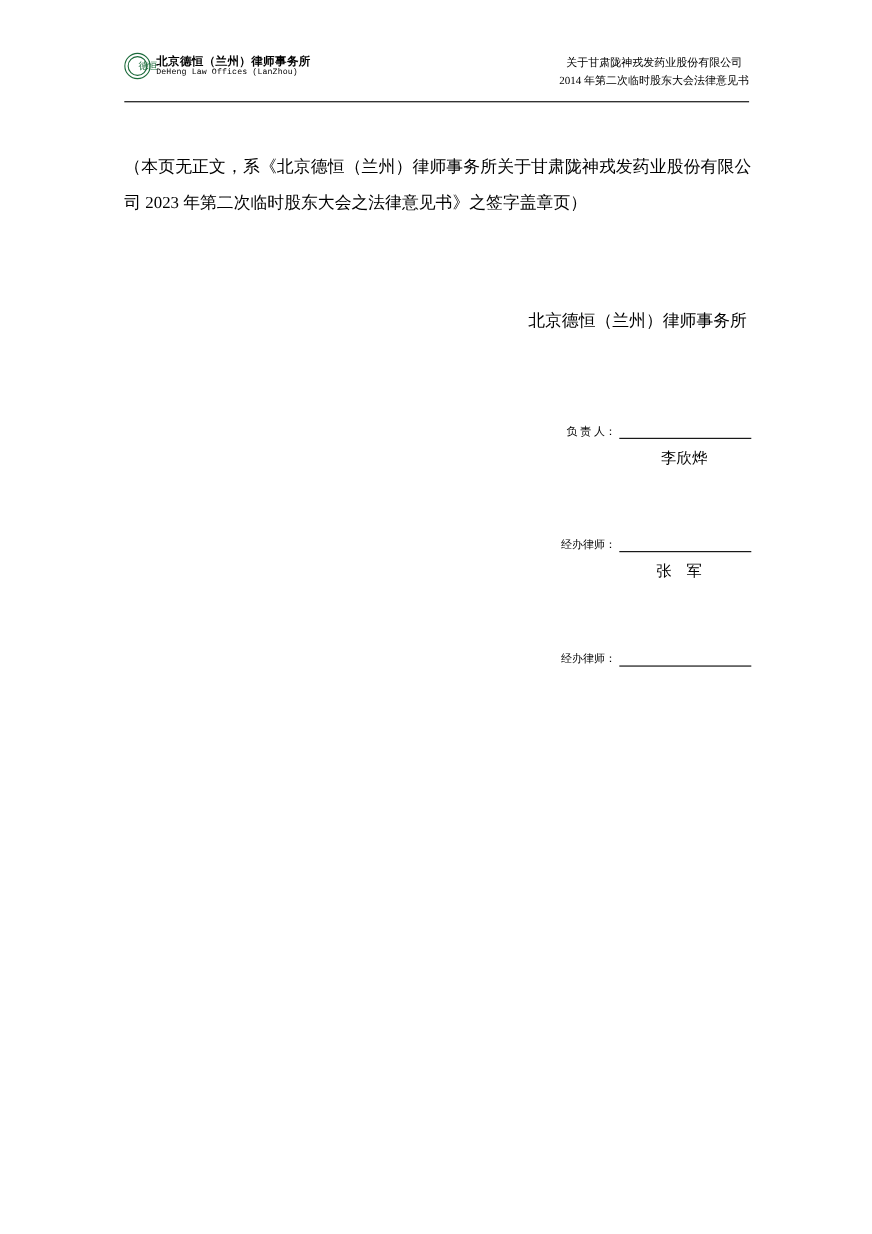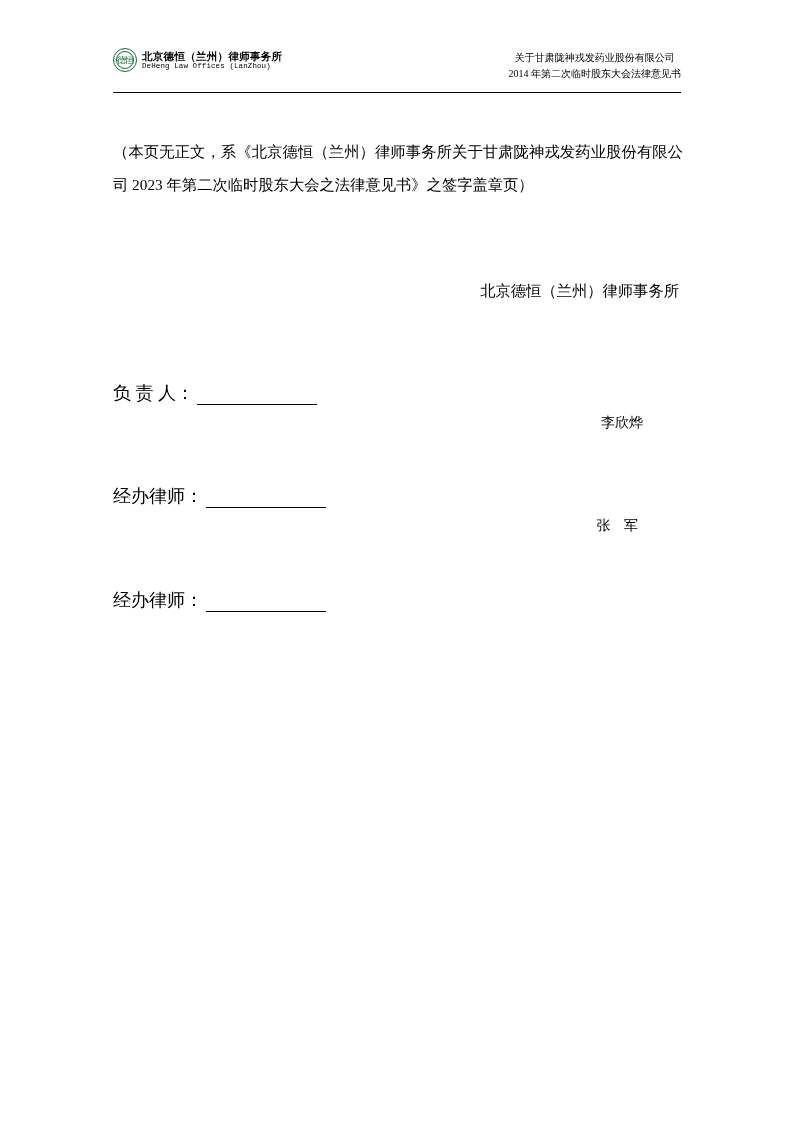--- a/index.html
+++ b/index.html
@@ -57,23 +57,23 @@
     position: absolute;
     left: 3px; top: 3px;
     width: 18px; height: 18px;
     border: 1px solid #1b6a3a;
     border-radius: 50%;
     box-sizing: border-box;
   }
   .logo-mark .glyph {
     position: absolute;
     left: 0; top: 0;
-    width: 20px; height: 24px;
+    width: 42px; height: 24px;
     line-height: 24px;
-    text-align: right;
+    text-align: center;
     font-size: 9px;
     color: #1b6a3a;
     font-family: "Liberation Serif", serif;
     letter-spacing: -1px;
   }
   .logo-text {
     line-height: 1.15;
   }
   .logo-cn {
     font-size: 10.5px;
@@ -131,22 +131,23 @@
   }
 
   .sig-block {
     position: absolute;
     left: 113px;
     width: 570px;
     box-sizing: border-box;
   }
   .sig-row {
     display: flex;
+    justify-content: flex-end;
     align-items: flex-end;
-    font-size: 18px;
+    font-size: 10px;
   }
   .sig-label {
     white-space: nowrap;
   }
   .sig-line {
     display: inline-block;
     width: 120px;
     border-bottom: 1.1px solid #000;
     height: 17px;
     margin-left: 3px;

